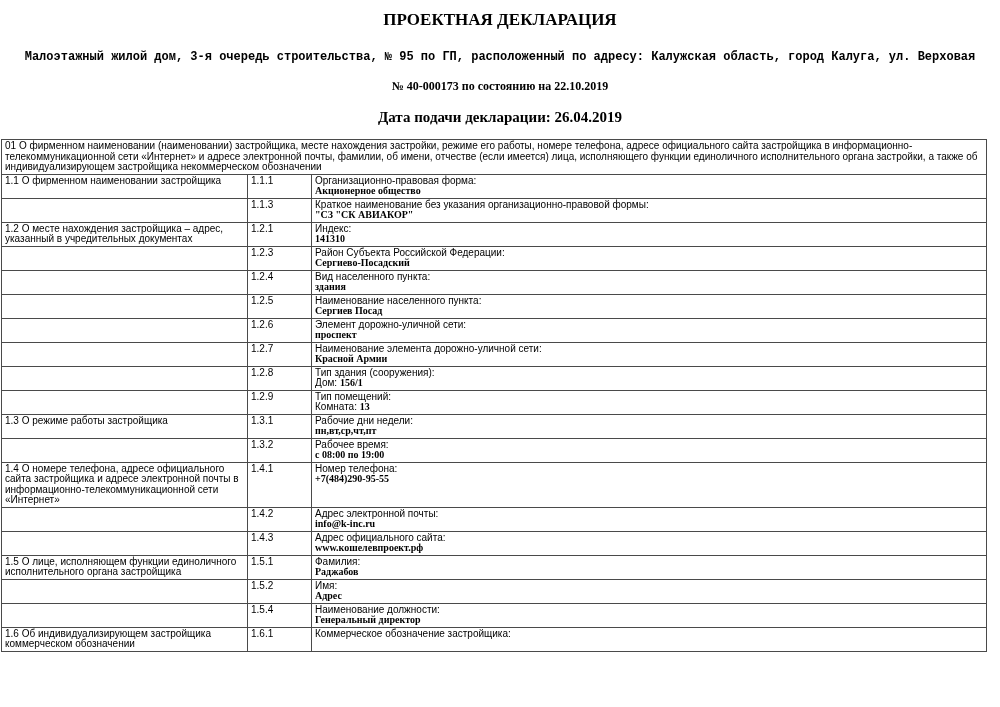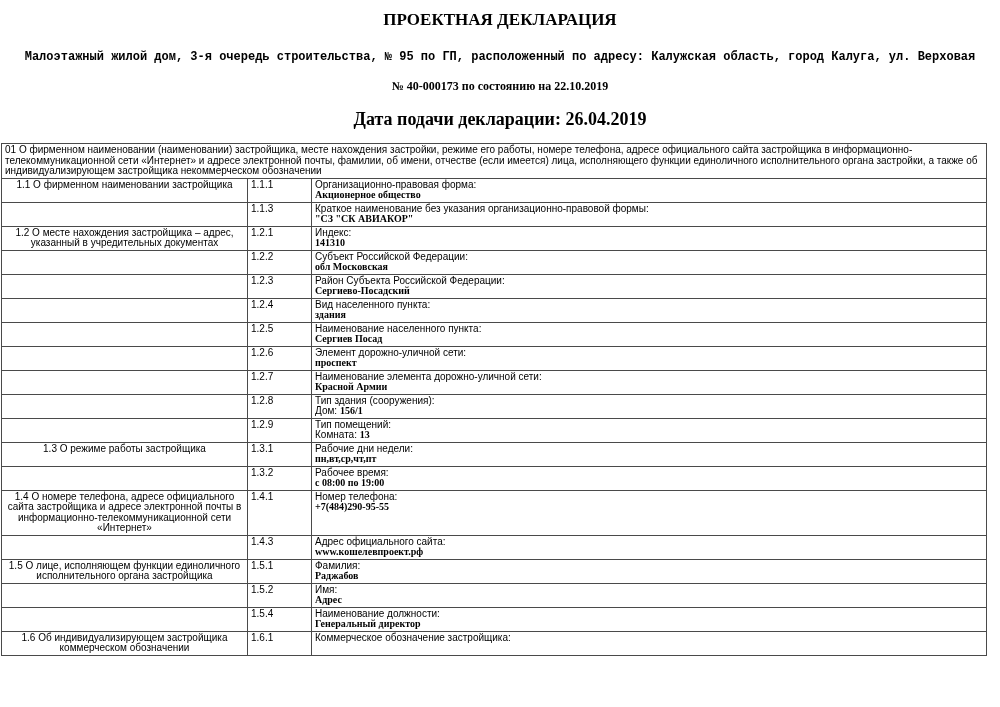--- a/index.html
+++ b/index.html
@@ -33,21 +33,21 @@
   .doc-number {
     font-family: "Liberation Serif", serif;
     font-weight: bold;
     font-size: 12px;
     text-align: center;
     margin-top: 15px;
   }
   .doc-date {
     font-family: "Liberation Serif", serif;
     font-weight: bold;
-    font-size: 18px;
+    font-size: 15px;
     text-align: center;
     margin-top: 15px;
   }
   table.decl {
     margin-top: 13px;
     width: 985px;
     border-collapse: collapse;
     table-layout: fixed;
     font-size: 10px;
     line-height: 10.5px;
@@ -57,21 +57,20 @@
     padding: 1px 3px;
     vertical-align: top;
     overflow: hidden;
     word-wrap: break-word;
   }
   td.section-cell {
     vertical-align: middle;
   }
   td.cell-group {
     vertical-align: top;
-    text-align: center;
   }
   td.cell-num {
     vertical-align: middle;
   }
   td.cell-content {
     vertical-align: middle;
   }
   .row-value {
     font-weight: bold;
     font-family: Liberation Serif, serif;
@@ -119,28 +118,20 @@
         <tr>
           <td class="cell-group">1.2 О месте нахождения застройщика – адрес, указанный в учредительных документах</td>
           <td class="cell-num">1.2.1</td>
           <td class="cell-content">
             <div>Индекс:</div>
             <div><span class="row-value">141310</span></div>
           </td>
         </tr>
         <tr>
           <td class="cell-group"></td>
-          <td class="cell-num">1.2.2</td>
-          <td class="cell-content">
-            <div>Субъект Российской Федерации:</div>
-            <div><span class="row-value">обл Московская</span></div>
-          </td>
-        </tr>
-        <tr>
-          <td class="cell-group"></td>
           <td class="cell-num">1.2.3</td>
           <td class="cell-content">
             <div>Район Субъекта Российской Федерации:</div>
             <div><span class="row-value">Сергиево-Посадский</span></div>
           </td>
         </tr>
         <tr>
           <td class="cell-group"></td>
           <td class="cell-num">1.2.4</td>
           <td class="cell-content">
@@ -207,20 +198,28 @@
         <tr>
           <td class="cell-group">1.4 О номере телефона, адресе официального сайта застройщика и адресе электронной почты в информационно-телекоммуникационной сети «Интернет»</td>
           <td class="cell-num">1.4.1</td>
           <td class="cell-content">
             <div>Номер телефона:</div>
             <div><span class="row-value">+7(484)290-95-55</span></div>
           </td>
         </tr>
         <tr>
           <td class="cell-group"></td>
+          <td class="cell-num">1.4.2</td>
+          <td class="cell-content">
+            <div>Адрес электронной почты:</div>
+            <div><span class="row-value">info@k-inc.ru</span></div>
+          </td>
+        </tr>
+        <tr>
+          <td class="cell-group"></td>
           <td class="cell-num">1.4.3</td>
           <td class="cell-content">
             <div>Адрес официального сайта:</div>
             <div><span class="row-value">www.кошелевпроект.рф</span></div>
           </td>
         </tr>
         <tr>
           <td class="cell-group">1.5 О лице, исполняющем функции единоличного исполнительного органа застройщика</td>
           <td class="cell-num">1.5.1</td>
           <td class="cell-content">

